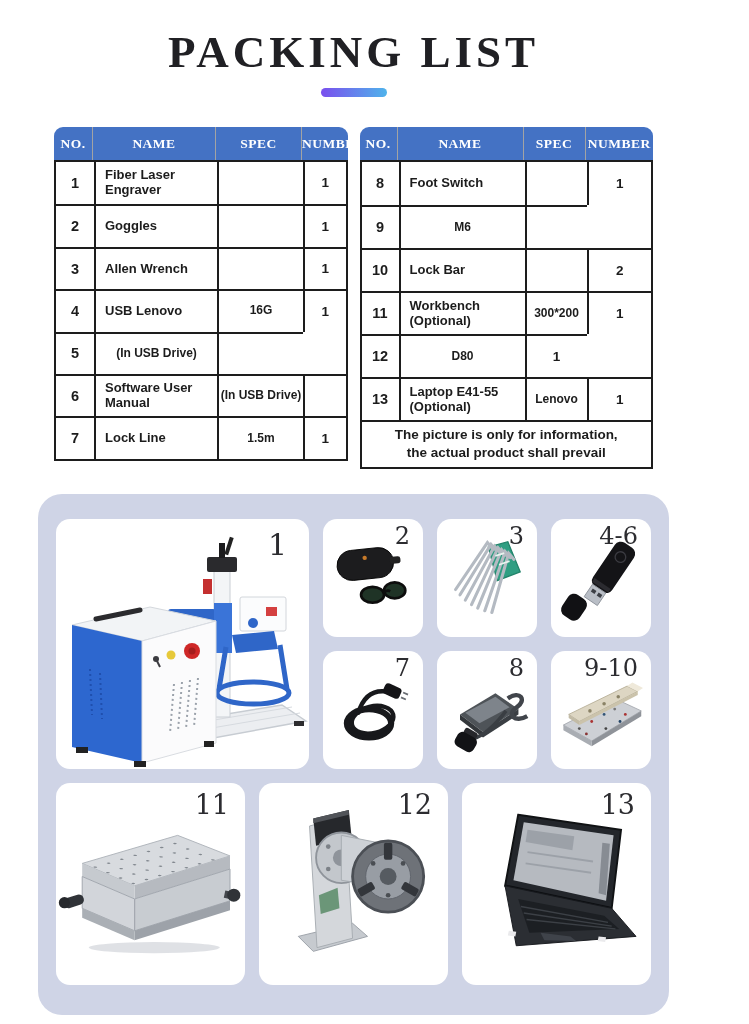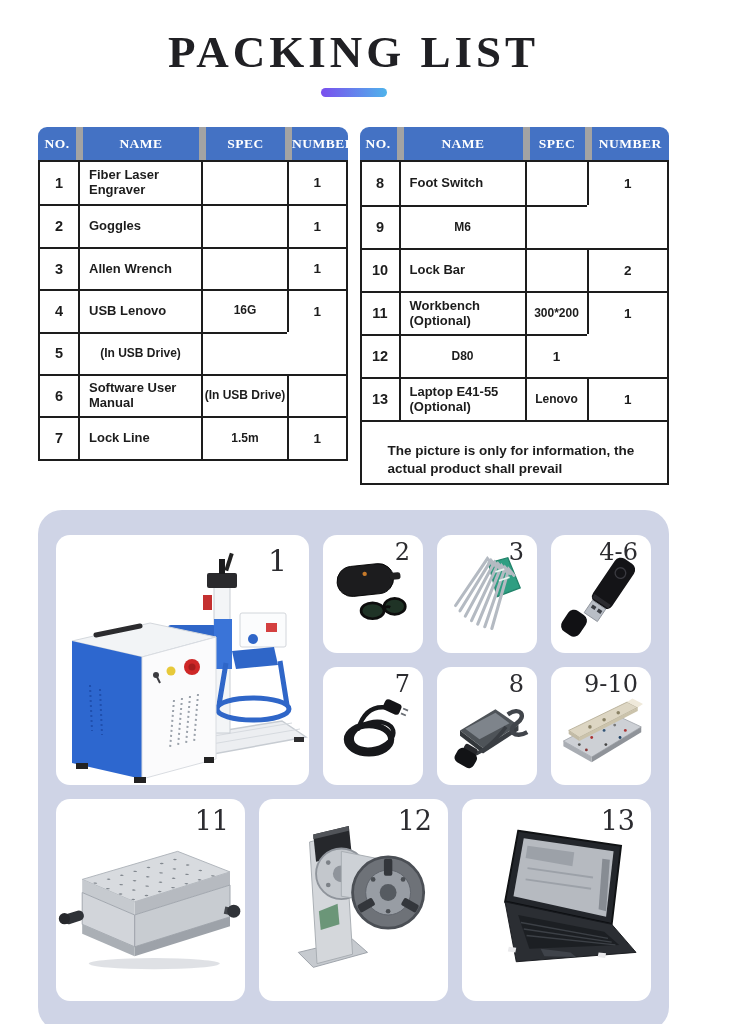--- a/index.html
+++ b/index.html
@@ -4,43 +4,43 @@
 <style>
   html,body{margin:0;padding:0;background:#ffffff;}
   .page{position:relative;width:707px;height:1024px;background:#ffffff;overflow:hidden;
         font-family:"Liberation Sans",sans-serif;}
   .title{margin:26px 0 0;text-align:center;font-family:"Liberation Serif",serif;
          font-weight:bold;font-size:45px;letter-spacing:4px;color:#202024;}
   .accent{width:66px;height:9px;border-radius:5px;margin:10px auto 0;
           background:linear-gradient(90deg,#7a4fee,#4fb3eb);}
 
   
-  .tables{display:flex;gap:12px;margin:30px 38px 0;}
+  .tables{display:flex;gap:12px;margin:30px 54px 0;}
   .ptable{flex:1;min-width:0;}
   .grid4{display:grid;}
   .t0 .grid4{grid-template-columns:38px 123px 86px 1fr;}
   .t1 .grid4{grid-template-columns:37px 126px 62px 1fr;}
   .ptable-head{height:33px;background:#4472c4;border-radius:9px 9px 0 0;overflow:hidden;}
   .hcell{display:flex;align-items:center;justify-content:center;color:#ffffff;
          font-family:"Liberation Serif",serif;font-weight:bold;font-size:13.5px;
-         letter-spacing:.5px;border-left:7px solid #a3a3a3;}
+         letter-spacing:.5px;border-left:1px solid #a3a3a3;}
   .hcell:first-child{border-left:none;}
   .ptable-body{border:2px solid #1d1d1d;background:#ffffff;}
   .t0 .prow{height:42.4px;}
   .t1 .prow{height:43px;}
   .cell{display:flex;align-items:center;justify-content:center;border-left:2px solid #1d1d1d;
         border-top:2px solid #1d1d1d;font-weight:bold;font-size:13.5px;color:#1c1c1c;
         line-height:1.15;overflow:hidden;}
   .prow:first-child .cell{border-top:none;}
   .cell:first-child{border-left:none;}
   .cell.c-name{justify-content:flex-start;padding:0 4px 0 9px;text-align:left;font-size:13px;}
   .cell.c-spec{font-size:12px;}
   .cell.c-no{font-size:14.5px;}
-  .ptable-footer{border:2px solid #1d1d1d;border-top:none;text-align:left;font-weight:bold;
-                 font-size:13.5px;color:#1c1c1c;padding:20px 26px 6px;line-height:1.3;background:#fff;}
+  .ptable-footer{border:2px solid #1d1d1d;border-top:none;text-align:center;font-weight:bold;
+                 font-size:13.5px;color:#1c1c1c;padding:4px 26px 6px;line-height:1.3;background:#fff;}
 
   
   .gallery{margin:25px 38px 0;background:#cfd4e6;border-radius:24px;padding:25px 18px 30px;}
   .g-top{display:grid;grid-template-columns:253px 1fr 1fr 1fr;grid-template-rows:118px 118px;gap:14px;}
   .g-bottom{display:grid;grid-template-columns:1fr 1fr 1fr;gap:14px;margin-top:14px;height:202px;}
   .card{position:relative;background:#ffffff;border-radius:14px;overflow:hidden;}
   .card svg{position:absolute;inset:0;width:100%;height:100%;}
   .card-label{position:absolute;top:3px;right:13px;font-family:"DejaVu Serif",serif;
               font-size:24px;color:#2c2c30;z-index:2;}
   .card-1{grid-row:1 / span 2;}

